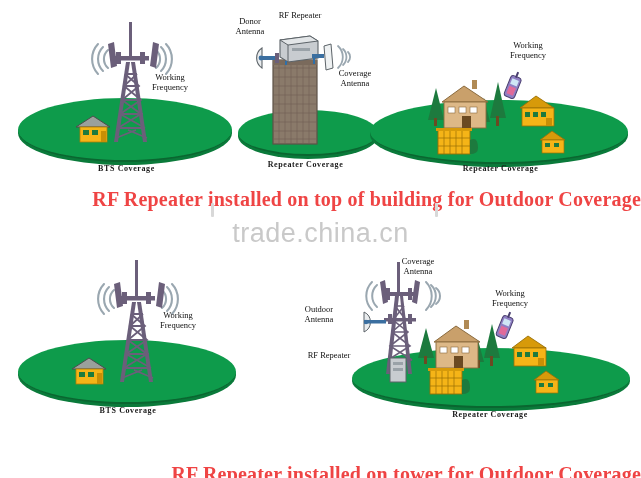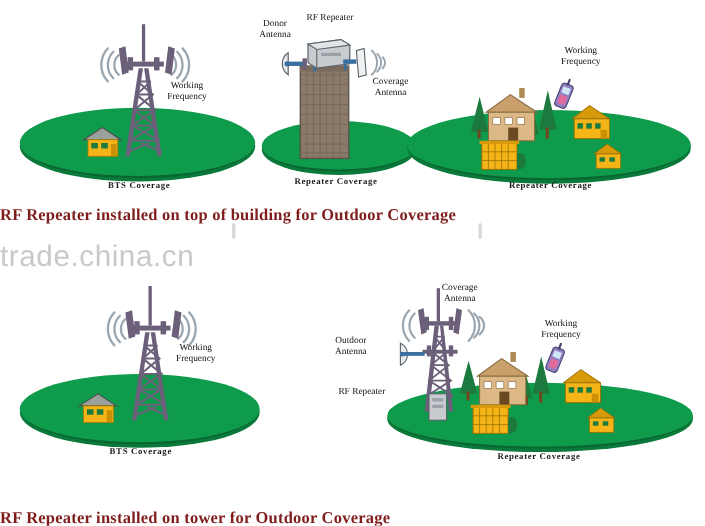--- a/index.html
+++ b/index.html
@@ -18,26 +18,26 @@
           border-radius:50%;background:#b9bcbb;opacity:.55;z-index:-1;}
 
   .caption{position:absolute;text-align:center;color:#1a1a1a;
            font-family:"Liberation Serif", serif;font-weight:bold;
            font-size:8px;letter-spacing:.6px;white-space:nowrap;}
 
   .label{position:absolute;color:#111;font-weight:normal;
          font-family:"Liberation Serif", serif;
          font-size:8.5px;line-height:10px;text-align:center;white-space:nowrap;}
 
-  .banner{position:absolute;width:100%;text-align:left;
+  .banner{position:absolute;width:100%;text-align:right;
           font-family:"Liberation Serif", serif;font-weight:bold;
-          color:#7f1d1d;font-size:15px;letter-spacing:.2px;}
+          color:#ef4444;font-size:20px;letter-spacing:.2px;}
 
   
-  .watermark{position:absolute;left:0;right:0;text-align:left;
+  .watermark{position:absolute;left:0;right:0;text-align:center;
              font-family:"Liberation Sans", sans-serif;
              font-size:27px;color:#c9c9c9;letter-spacing:.5px;
              user-select:none;}
 
   
   .tickmark{position:absolute;width:3px;height:14px;background:#d8d8d8;border-radius:1px;}
 
   svg{display:block;overflow:visible;}
 </style>
 </head>

